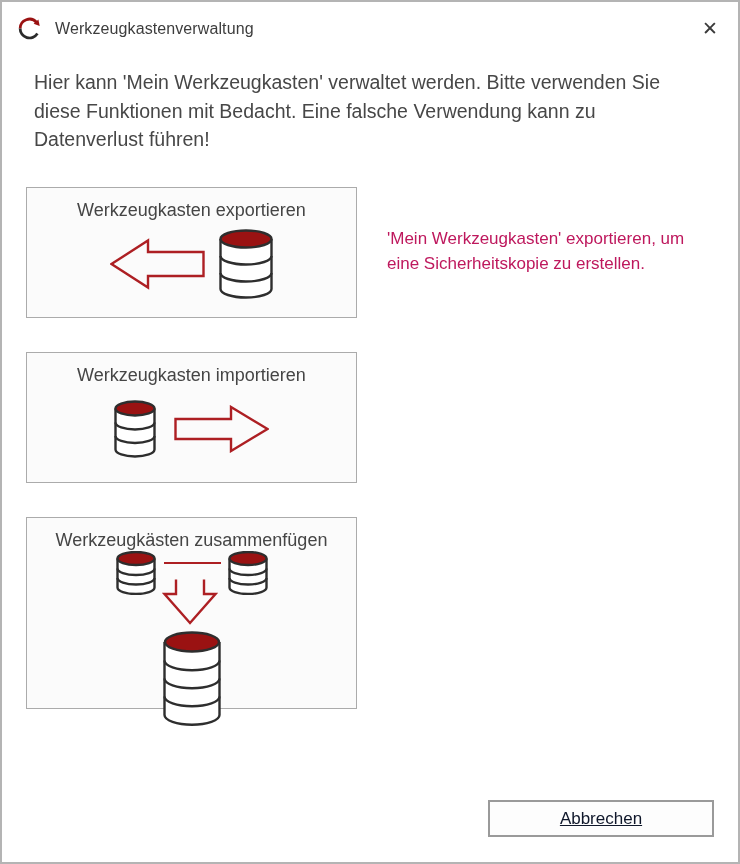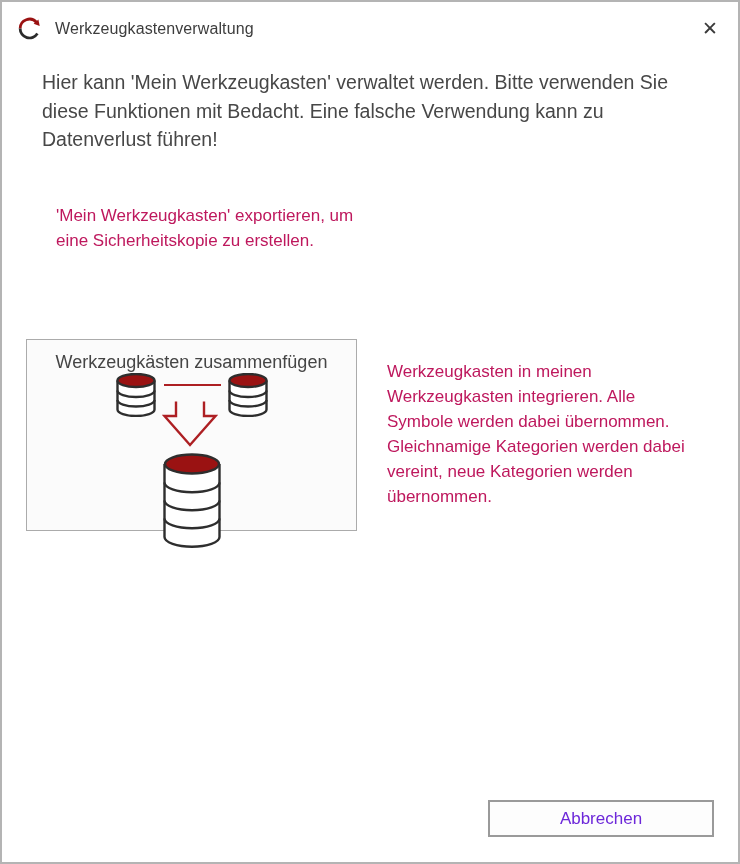--- a/index.html
+++ b/index.html
@@ -39,21 +39,21 @@
   }
   .close-btn {
     margin-left: auto;
     background: transparent; border: none; cursor: pointer;
     font-size: 19px; color: #3a3a3a; line-height: 1;
     padding: 2px 6px;
     font-family: inherit;
   }
   
   .intro {
-    margin: 26px 24px 0 40px;
+    margin: 26px 24px 0 32px;
     max-width: 648px;
     font-size: 19.5px; line-height: 1.47;
     color: #474747;
   }
   
   .rows { margin: 0 24px; flex: 1 1 auto; }
   .row {
     display: flex; align-items: center;
     margin-top: 34px;
   }
@@ -105,24 +105,25 @@
   
   .footer {
     flex: 0 0 auto;
     display: flex; justify-content: flex-end;
     margin: 0 24px 25px 24px;
   }
   .cancel-btn {
     width: 226px; height: 37px;
     background: #fdfdfd;
     border: 2px solid #9a9a9a;
-    color: #6d28d9;
+    color: #0f172a;
     font-size: 17px;
     font-family: inherit;
     cursor: pointer;
+    text-decoration: underline;
   }
 </style>
 </head>
 <body>
 
 <div class="dialog">
 
   <div class="titlebar">
     <svg class="app-icon" viewBox="0 0 26 26" aria-hidden="true">
       <path class="arc-red" d="M 19.9 7.2 A 9 9 0 0 0 4 13"></path>
@@ -133,24 +134,56 @@
     <button class="close-btn">
       <span>✕</span>
     </button>
   </div>
 
   <p class="intro">Hier kann 'Mein Werkzeugkasten' verwaltet werden. Bitte verwenden Sie diese Funktionen mit Bedacht. Eine falsche Verwendung kann zu Datenverlust führen!</p>
 
   <div class="rows">
 
     <div class="row">
+      <button class="tile">
+        <span class="tile-label">Werkzeugkasten exportieren</span>
+        <span class="tile-art">
+          <span class="art-inline gap14">
+            <svg width="95" height="52" viewBox="0 0 95 52" aria-hidden="true">
+              <path class="arrow-outline" d="M 93.5 14 H 38 V 2.5 L 1.5 26 L 38 49.5 V 38 H 93.5 Z"></path>
+            </svg>
+            <svg width="54" height="70" viewBox="0 0 54 70" aria-hidden="true">
+              <path class="db-outline" d="M 1.5 10 V 60 A 25.5 8.5 0 0 0 52.5 60 V 10"></path>
+              <path class="db-line" d="M 1.5 27 A 25.5 8.5 0 0 0 52.5 27"></path>
+              <path class="db-line" d="M 1.5 44 A 25.5 8.5 0 0 0 52.5 44"></path>
+              <ellipse class="db-top" cx="27" cy="10" rx="25.5" ry="8.5"></ellipse>
+            </svg>
+          </span>
+        </span>
+      </button>
       <p class="desc">'Mein Werkzeugkasten' exportieren, um eine Sicherheitskopie zu erstellen.</p>
     </div>
 
     <div class="row">
+      <button class="tile">
+        <span class="tile-label">Werkzeugkasten importieren</span>
+        <span class="tile-art">
+          <span class="art-inline gap18">
+            <svg width="42" height="58" viewBox="0 0 42 58" aria-hidden="true">
+              <path class="db-outline" d="M 1.5 8.5 V 49.5 A 19.5 7 0 0 0 40.5 49.5 V 8.5"></path>
+              <path class="db-line" d="M 1.5 22.5 A 19.5 7 0 0 0 40.5 22.5"></path>
+              <path class="db-line" d="M 1.5 36 A 19.5 7 0 0 0 40.5 36"></path>
+              <ellipse class="db-top" cx="21" cy="8.5" rx="19.5" ry="7"></ellipse>
+            </svg>
+            <svg width="95" height="48" viewBox="0 0 95 48" aria-hidden="true">
+              <path class="arrow-outline" d="M 1.5 14 H 57 V 2 L 93.5 24 L 57 46 V 34 H 1.5 Z"></path>
+            </svg>
+          </span>
+        </span>
+      </button>
     </div>
 
     <div class="row">
       <button class="tile tall">
         <span class="tile-label">Werkzeugkästen zusammenfügen</span>
         <span class="tile-art">
           <span class="merge-wrap">
             <svg class="db-small-left" width="40" height="44" viewBox="0 0 40 44" aria-hidden="true">
               <path class="db-outline" d="M 1.5 7.5 V 36.5 A 18.5 6.5 0 0 0 38.5 36.5 V 7.5"></path>
               <path class="db-line" d="M 1.5 17.5 A 18.5 6.5 0 0 0 38.5 17.5"></path>
@@ -170,21 +203,20 @@
             <svg class="db-large" width="58" height="95" viewBox="0 0 58 95" aria-hidden="true">
               <path class="db-outline" d="M 1.5 11 V 84 A 27 9.5 0 0 0 56.5 84 V 11"></path>
               <path class="db-line" d="M 1.5 29.5 A 27 9.5 0 0 0 56.5 29.5"></path>
               <path class="db-line" d="M 1.5 47.5 A 27 9.5 0 0 0 56.5 47.5"></path>
               <path class="db-line" d="M 1.5 65.5 A 27 9.5 0 0 0 56.5 65.5"></path>
               <ellipse class="db-top" cx="29" cy="11" rx="27" ry="9.5"></ellipse>
             </svg>
           </span>
         </span>
       </button>
-      <p class="desc">Werkzeugkasten in meinen Werkzeugkasten integrieren. Alle Symbole werden dabei übernommen. Gleichnamige Kategorien werden dabei vereint, neue Kategorien werden übernommen.</p>
     </div>
 
   </div>
 
   <div class="footer">
     <button class="cancel-btn">Abbrechen</button>
   </div>
 
 </div>
 

